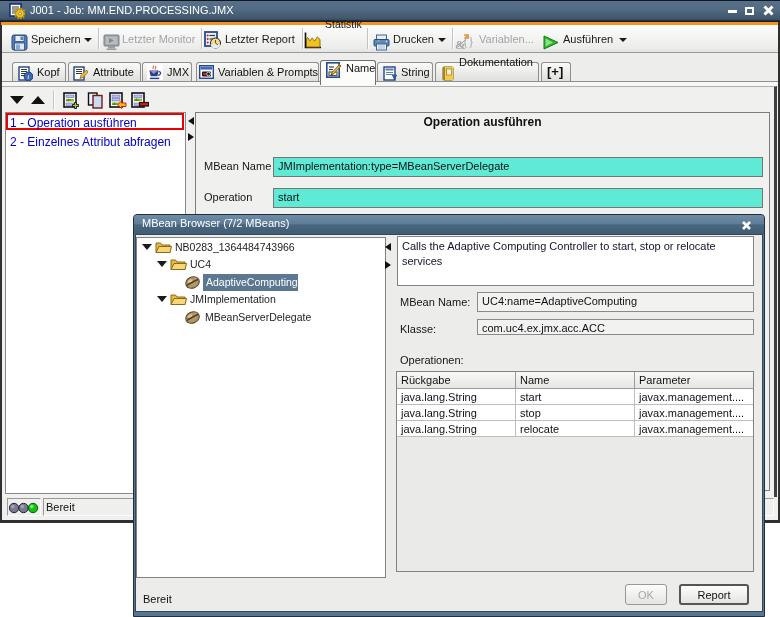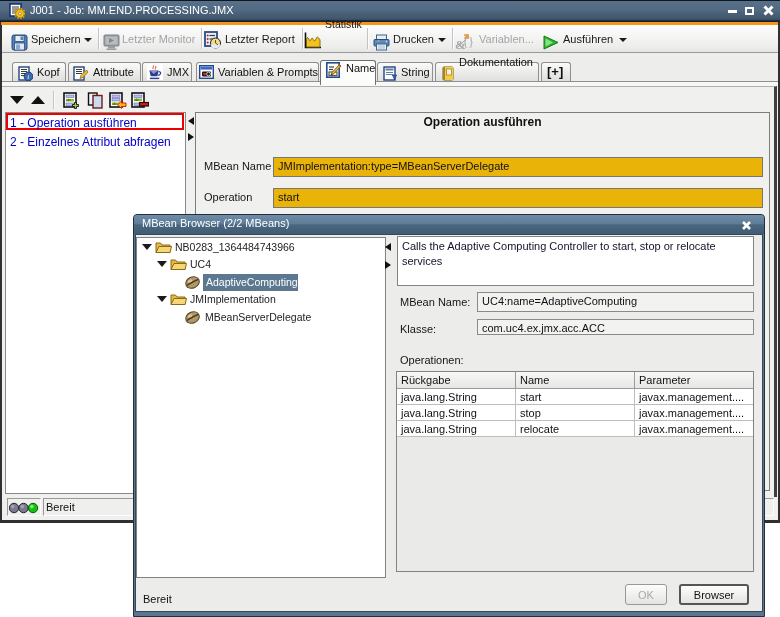--- a/index.html
+++ b/index.html
@@ -24,21 +24,21 @@
 #content{left:2px;top:86px;width:775px;height:411px;background:#f0f0ee;border-top:1px solid #b0b0ae;border-right:3px solid #3f3f3f;box-sizing:border-box;}
 .tri-d{width:0;height:0;border-left:7px solid transparent;border-right:7px solid transparent;border-top:8px solid #111;}
 .tri-u{width:0;height:0;border-left:7px solid transparent;border-right:7px solid transparent;border-bottom:8px solid #111;}
 #listbox{left:5px;top:112px;width:181px;height:382px;background:#fff;border:1px solid #8a8a8a;box-sizing:border-box;}
 .bluetxt{color:#0000cc;font-size:12px;}
 #selbox{left:6px;top:113px;width:178px;height:17px;border:2px solid #ee0000;box-sizing:border-box;background:#fff;}
 .sarr-l{width:0;height:0;border-top:4.5px solid transparent;border-bottom:4.5px solid transparent;border-right:6px solid #111;}
 .sarr-r{width:0;height:0;border-top:4.5px solid transparent;border-bottom:4.5px solid transparent;border-left:6px solid #111;}
 #formpanel{left:195px;top:112px;width:575px;height:379px;background:#f0f0ee;border:1px solid #7d7d7b;box-sizing:border-box;}
 .flabel{font-size:11px;color:#151515;}
-.finput{background:#eab308;border:1px solid #767674;box-sizing:border-box;font-size:11px;color:#101018;padding:2px 0 0 4px;white-space:nowrap;overflow:hidden;}
+.finput{background:#5eead4;border:1px solid #767674;box-sizing:border-box;font-size:11px;color:#101018;padding:2px 0 0 4px;white-space:nowrap;overflow:hidden;}
 #statusbar{left:2px;top:497px;width:772px;height:20px;background:#efefed;}
 .sunken{border:1px solid;border-color:#9a9a9a #fdfdfd #fdfdfd #9a9a9a;box-sizing:border-box;background:#efefed;}
 #dlgframe{left:133px;top:214px;width:632px;height:403px;background:#587690;border:1px solid #22303e;border-radius:4px 4px 0 0;box-sizing:border-box;}
 #dlgtitle{left:134px;top:215px;width:630px;height:19px;background:linear-gradient(180deg,#708ca6 0%,#5e7d98 45%,#4a677f 52%,#405c76 100%);border-radius:3px 3px 0 0;}
 #dlgtitletxt{left:142px;top:217px;color:#fff;font-size:11px;}
 #dlgbody{left:135px;top:234px;width:628px;height:378px;background:#ececea;border:1px solid #374855;box-sizing:border-box;}
 #dtree{left:136px;top:237px;width:250px;height:341px;background:#fff;border:1px solid #828280;box-sizing:border-box;}
 .trow{font-size:10.5px;color:#222;}
 .tsel{background:#5b7890;color:#fff;}
 .dtri{width:0;height:0;border-left:5px solid transparent;border-right:5px solid transparent;border-top:6px solid #1a1a1a;}
@@ -279,21 +279,21 @@
  <circle cx="3.8" cy="4.6" r="1.8" fill="#a2a2b2"></circle>
  <circle cx="14.5" cy="6" r="4.7" fill="#7a7a8e" stroke="#26262e"></circle>
  <circle cx="13.3" cy="4.6" r="1.8" fill="#a2a2b2"></circle>
  <circle cx="24" cy="6" r="4.7" fill="#11c211" stroke="#0a5a0a"></circle>
  <circle cx="22.8" cy="4.6" r="1.8" fill="#7aee7a"></circle>
 </svg>
 <div class="abs sunken" style="left:43px;top:498px;width:731px;height:18px"></div>
 <div class="abs txt" style="left:46px;top:501px;font-size:11px;color:#111">Bereit</div>
 <div id="dlgframe" class="abs"></div>
 <div id="dlgtitle" class="abs"></div>
-<div id="dlgtitletxt" class="abs txt">MBean Browser (2/2 MBeans)</div>
+<div id="dlgtitletxt" class="abs txt">MBean Browser (7/2 MBeans)</div>
 <svg class="abs" style="left:742px;top:221px" width="9" height="9" viewBox="0 0 9 9">
     <path d="M1 1 L8 8 M8 1 L1 8" stroke="#fff" stroke-width="2.6"></path>
   </svg>
 <div id="dlgbody" class="abs"></div>
 <div id="dtree" class="abs"></div>
 <div class="abs dtri" style="left:142px;top:244px"></div>
 <svg class="abs" style="left:155px;top:240px" width="17" height="14" viewBox="0 0 17 14">
  <path d="M1 3 L1 12.5 L15 12.5 L15 5 L7 5 L5.5 3 Z" fill="#e8b93c" stroke="#8a6a14"></path>
  <path d="M1 12.5 L4 6.5 L16.5 6.5 L15 12.5 Z" fill="#f7d678" stroke="#8a6a14"></path>
 </svg>
@@ -339,13 +339,13 @@
 <div class="abs td" style="left:516px;top:389px;width:119px;height:16px">start</div>
 <div class="abs td" style="left:635px;top:389px;width:118px;height:16px;border-right:none">javax.management....</div>
 <div class="abs td" style="left:397px;top:405px;width:119px;height:16px">java.lang.String</div>
 <div class="abs td" style="left:516px;top:405px;width:119px;height:16px">stop</div>
 <div class="abs td" style="left:635px;top:405px;width:118px;height:16px;border-right:none">javax.management....</div>
 <div class="abs td" style="left:397px;top:421px;width:119px;height:16px">java.lang.String</div>
 <div class="abs td" style="left:516px;top:421px;width:119px;height:16px">relocate</div>
 <div class="abs td" style="left:635px;top:421px;width:118px;height:16px;border-right:none">javax.management....</div>
 <div class="abs txt" style="left:143px;top:593px;font-size:11px;color:#111">Bereit</div>
 <div class="abs dbtn" style="left:625px;top:584px;width:42px;height:21px;color:#a8a8a8">OK</div>
-<div class="abs dbtn" style="left:679px;top:584px;width:70px;height:21px;color:#111;border:2px solid #565656;padding-top:3px">Browser</div>
+<div class="abs dbtn" style="left:679px;top:584px;width:70px;height:21px;color:#111;border:2px solid #565656;padding-top:3px">Report</div>
 
 </body></html>

